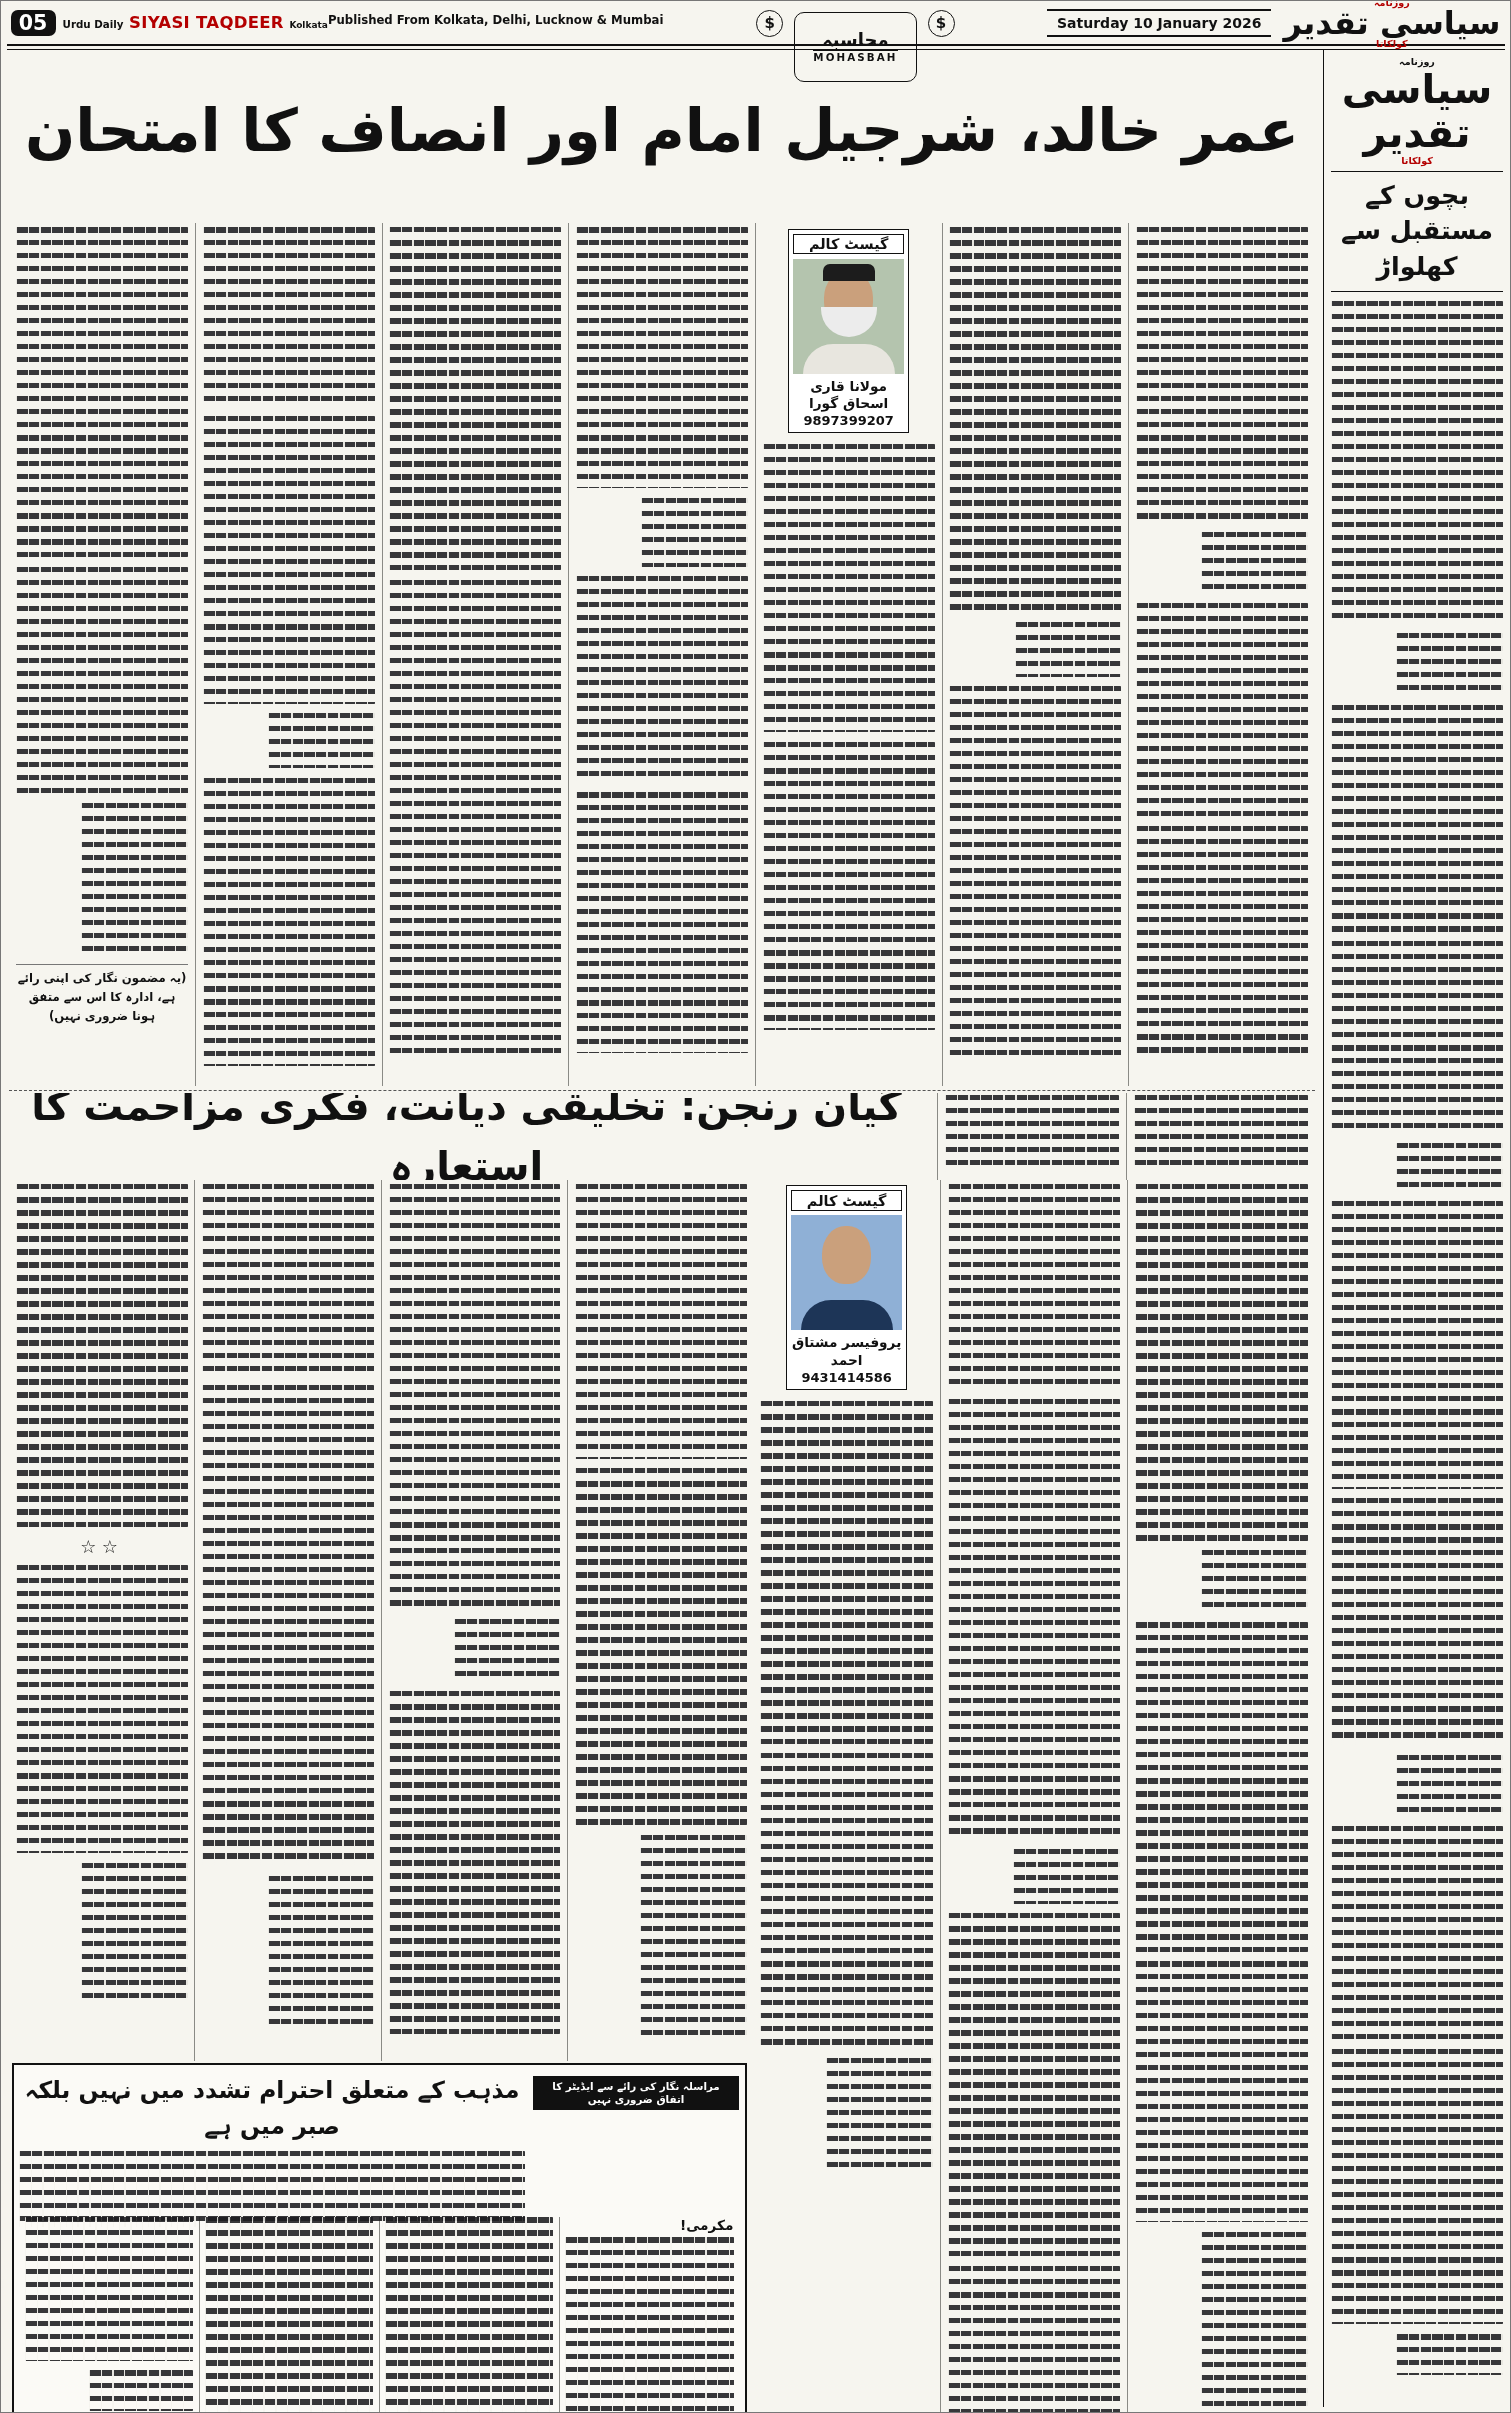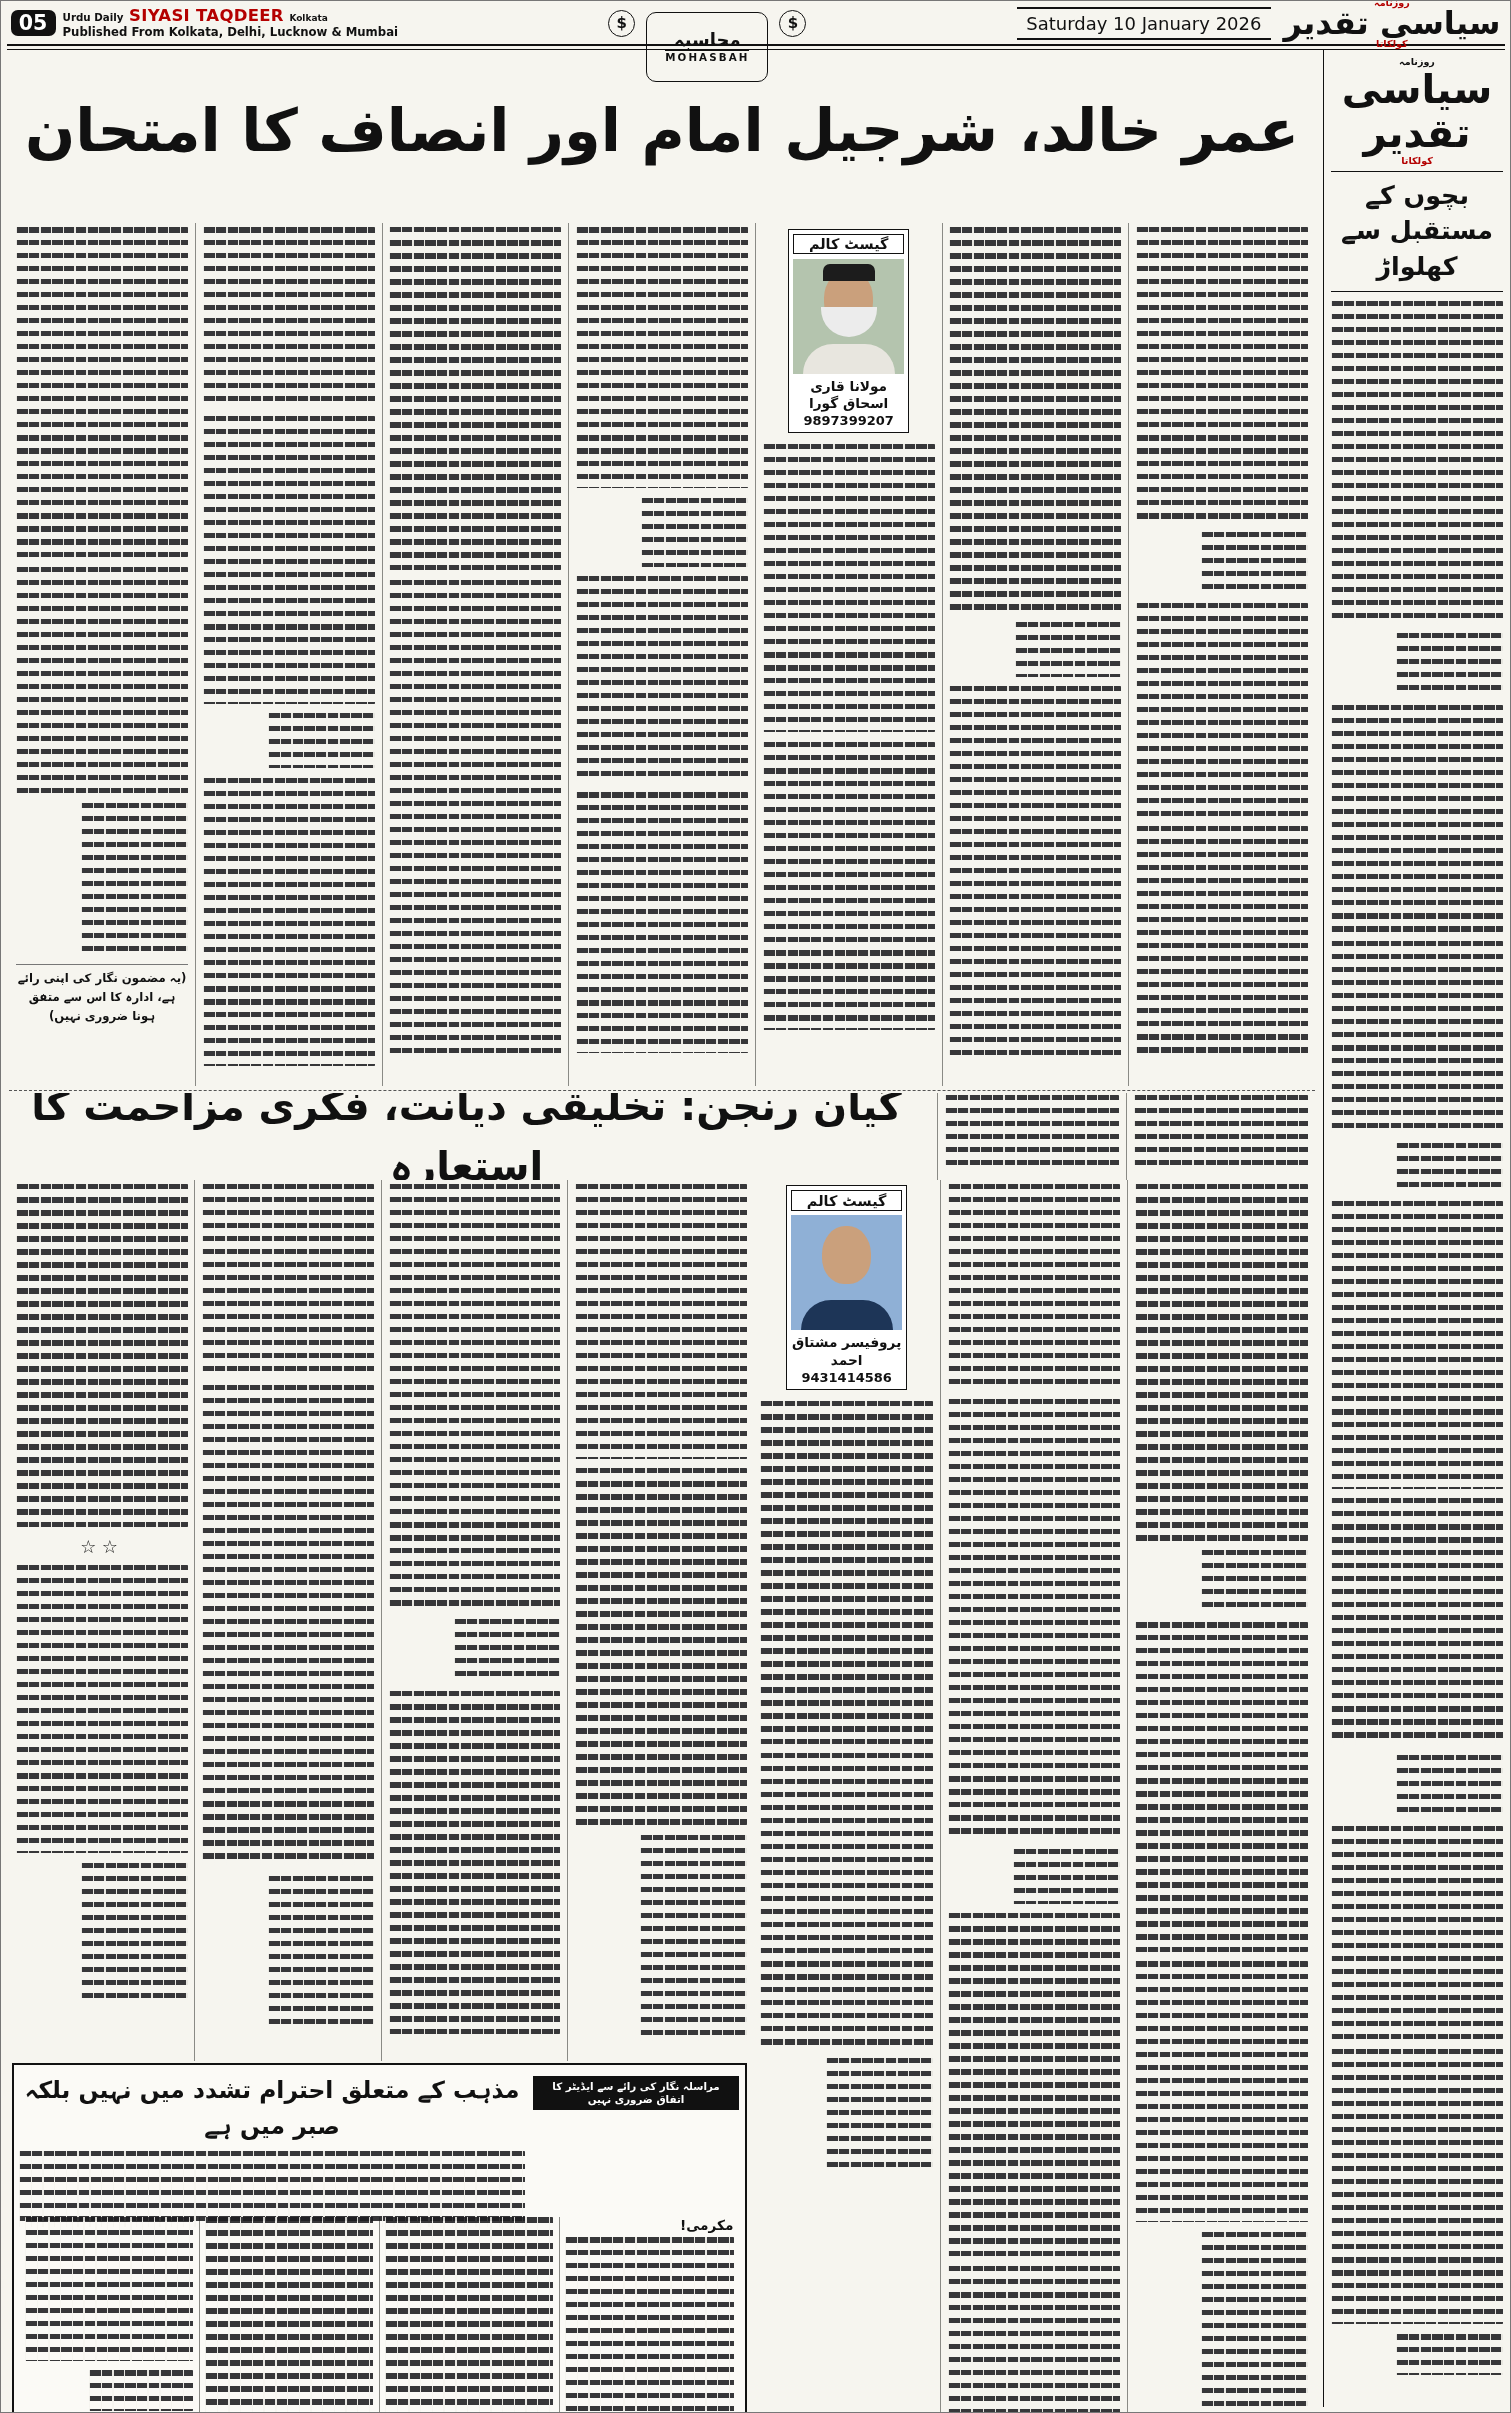--- a/index.html
+++ b/index.html
@@ -7,35 +7,35 @@
     width:1511px;height:2413px;margin:0 auto;background:#f6f5ef;
     font-family:"DejaVu Sans",sans-serif;color:#111;position:relative;
     overflow:hidden;border:0.7px solid #777;box-sizing:border-box;
   }
   
   .topbar{height:43px;display:flex;align-items:center;justify-content:space-between;
     padding:2.7px 9.6px 1.4px;box-sizing:border-box;}
   .hdr-left{display:flex;align-items:center;gap:6.9px;}
   .pagenum{background:#111;color:#fff;font-weight:bold;font-size:20.6px;
     padding:2.7px 8.2px;border-radius:6.9px;line-height:1;}
-  .paper-info{display:flex;flex-direction:column;line-height:1.15;}
+  .paper-info{display:flex;flex-direction:row;line-height:1.15;}
   .paper-line1{display:flex;align-items:baseline;gap:5.5px;}
   .daily-label{font-size:10.3px;font-weight:bold;}
   .paper-name{font-size:16.5px;font-weight:bold;color:#b40000;letter-spacing:0.3px;}
   .city-label{font-size:9px;font-weight:bold;}
   .published{font-size:11.7px;font-weight:bold;}
   .hdr-center{display:flex;align-items:center;gap:11px;}
   .dollar{width:25px;height:25px;border:1.4px solid #111;border-radius:50%;
     display:flex;align-items:center;justify-content:center;font-size:15px;font-weight:bold;}
   .mohasbah{border:1.4px solid #111;border-radius:10px;padding:18px 18px;text-align:center;line-height:1.05;margin-top:48px;}
   .mohasbah .urdu{font-size:18px;font-weight:bold;}
   .mohasbah .en{font-size:10.3px;font-weight:bold;letter-spacing:2.1px;border-top:1.4px solid #111;padding-top:0.7px;text-align:center;}
   .hdr-right{display:flex;align-items:center;gap:12.4px;}
   .datebox{border-top:2.1px solid #111;border-bottom:2.1px solid #111;
-    font-size:18px;font-weight:normal;padding:4.1px 9.6px;}
+    font-size:14px;font-weight:bold;padding:4.1px 9.6px;}
   .nameplate{direction:rtl;text-align:center;line-height:1;}
   .nameplate .small{font-size:9.6px;color:#b40000;font-weight:bold;display:block;}
   .nameplate .big{font-size:32px;font-weight:bold;letter-spacing:-0.7px;}
   .rule-double{border-top:2.1px solid #111;border-bottom:0.7px solid #111;height:3.4px;margin:0 5.5px;}
   
   .content{display:flex;direction:rtl;height:2357px;}
   .sidebar{width:187px;flex:none;border-left:1.4px solid #111;padding:5.5px 6.9px;box-sizing:border-box;}
   .mainarea{flex:1;padding:2.7px 8.2px 0;box-sizing:border-box;min-width:0;}
   
   .sim{

